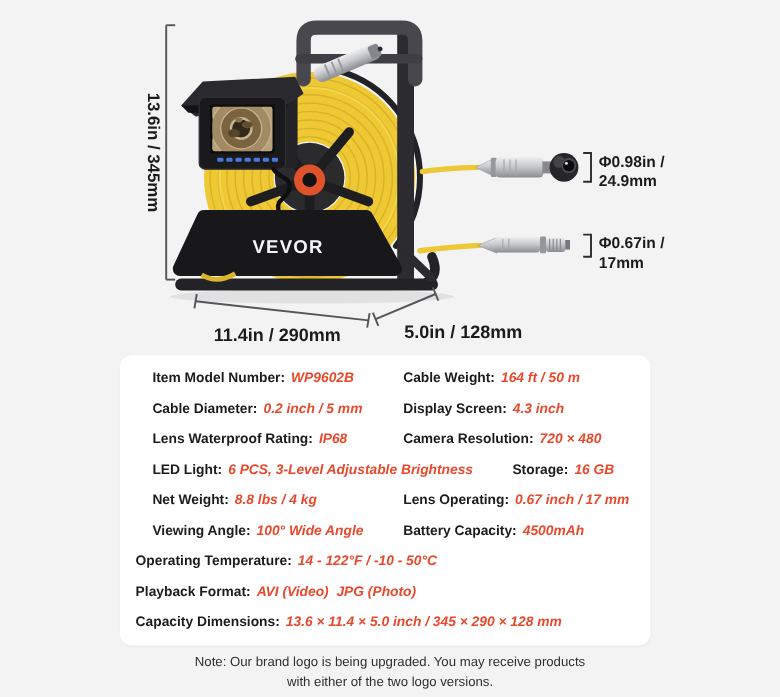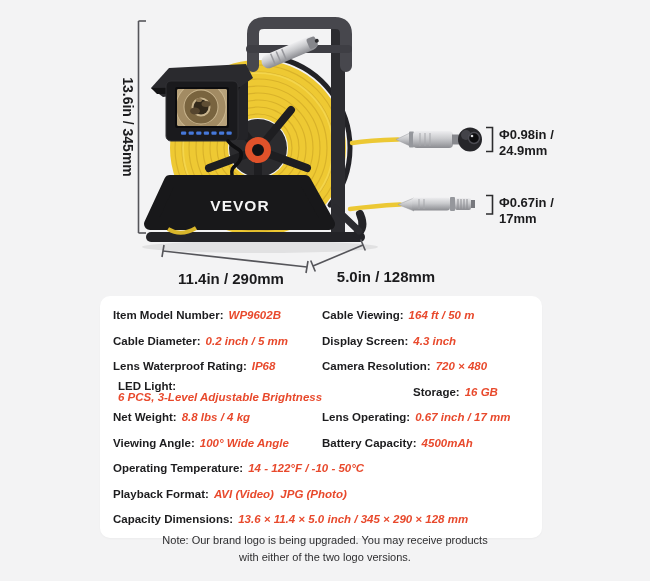--- a/index.html
+++ b/index.html
@@ -4,26 +4,26 @@
 <style>
   html,body{margin:0;padding:0;}
   body{font-family:"Liberation Sans",sans-serif;}
   .stage{position:relative;width:650px;height:581px;background:#f3f3f4;overflow:hidden;}
   .illustration{position:absolute;left:0;top:0;}
   .svg-dim-text{font-family:"Liberation Sans",sans-serif;font-weight:bold;fill:#1b1b1d;}
   .spec-card{position:absolute;left:100px;top:296px;width:442px;height:242px;background:#ffffff;
     border-radius:10px;box-sizing:border-box;padding:7px 8px 0 13px;box-shadow:0 1px 2px rgba(0,0,0,0.03);}
   .spec-row{display:flex;align-items:center;height:25.5px;font-size:11.5px;line-height:1;}
   .cell{display:flex;align-items:baseline;}
-  .cell-left{width:209px;flex:0 0 auto;}
-  .cell-left.wide{width:300px;flex-direction:column;}
+  .cell-left{width:209px;flex:0 0 auto;margin-left:14px;}
+  .cell-left.wide{width:300px;}
   .cell-right{flex:1 1 auto;}
   .spec-label{font-weight:600;color:#1c1c1e;white-space:pre;}
   .spec-value{font-weight:700;color:#e8492c;margin-left:5px;white-space:pre;font-style:italic;}
-  .note{position:absolute;left:0;top:532px;width:650px;text-align:center;font-size:11px;
+  .note{position:absolute;left:0;top:544px;width:650px;text-align:center;font-size:11px;
     line-height:1.5;color:#2f2f31;}
 </style>
 </head>
 <body>
 
 <div class="stage">
 
   <svg class="illustration" width="650" height="295" viewBox="0 0 650 295">
     <defs>
       <linearGradient id="met" x1="0" y1="0" x2="0" y2="1">
@@ -175,21 +175,21 @@
   </svg>
 
   <div class="spec-card">
 
     <div class="spec-row">
       <span class="cell cell-left">
         <span class="spec-label">Item Model Number:</span>
         <span class="spec-value">WP9602B</span>
       </span>
       <span class="cell cell-right">
-        <span class="spec-label">Cable Viewing:</span>
+        <span class="spec-label">Cable Weight:</span>
         <span class="spec-value">164 ft / 50 m</span>
       </span>
     </div>
 
     <div class="spec-row">
       <span class="cell cell-left">
         <span class="spec-label">Cable Diameter:</span>
         <span class="spec-value">0.2 inch / 5 mm</span>
       </span>
       <span class="cell cell-right">

